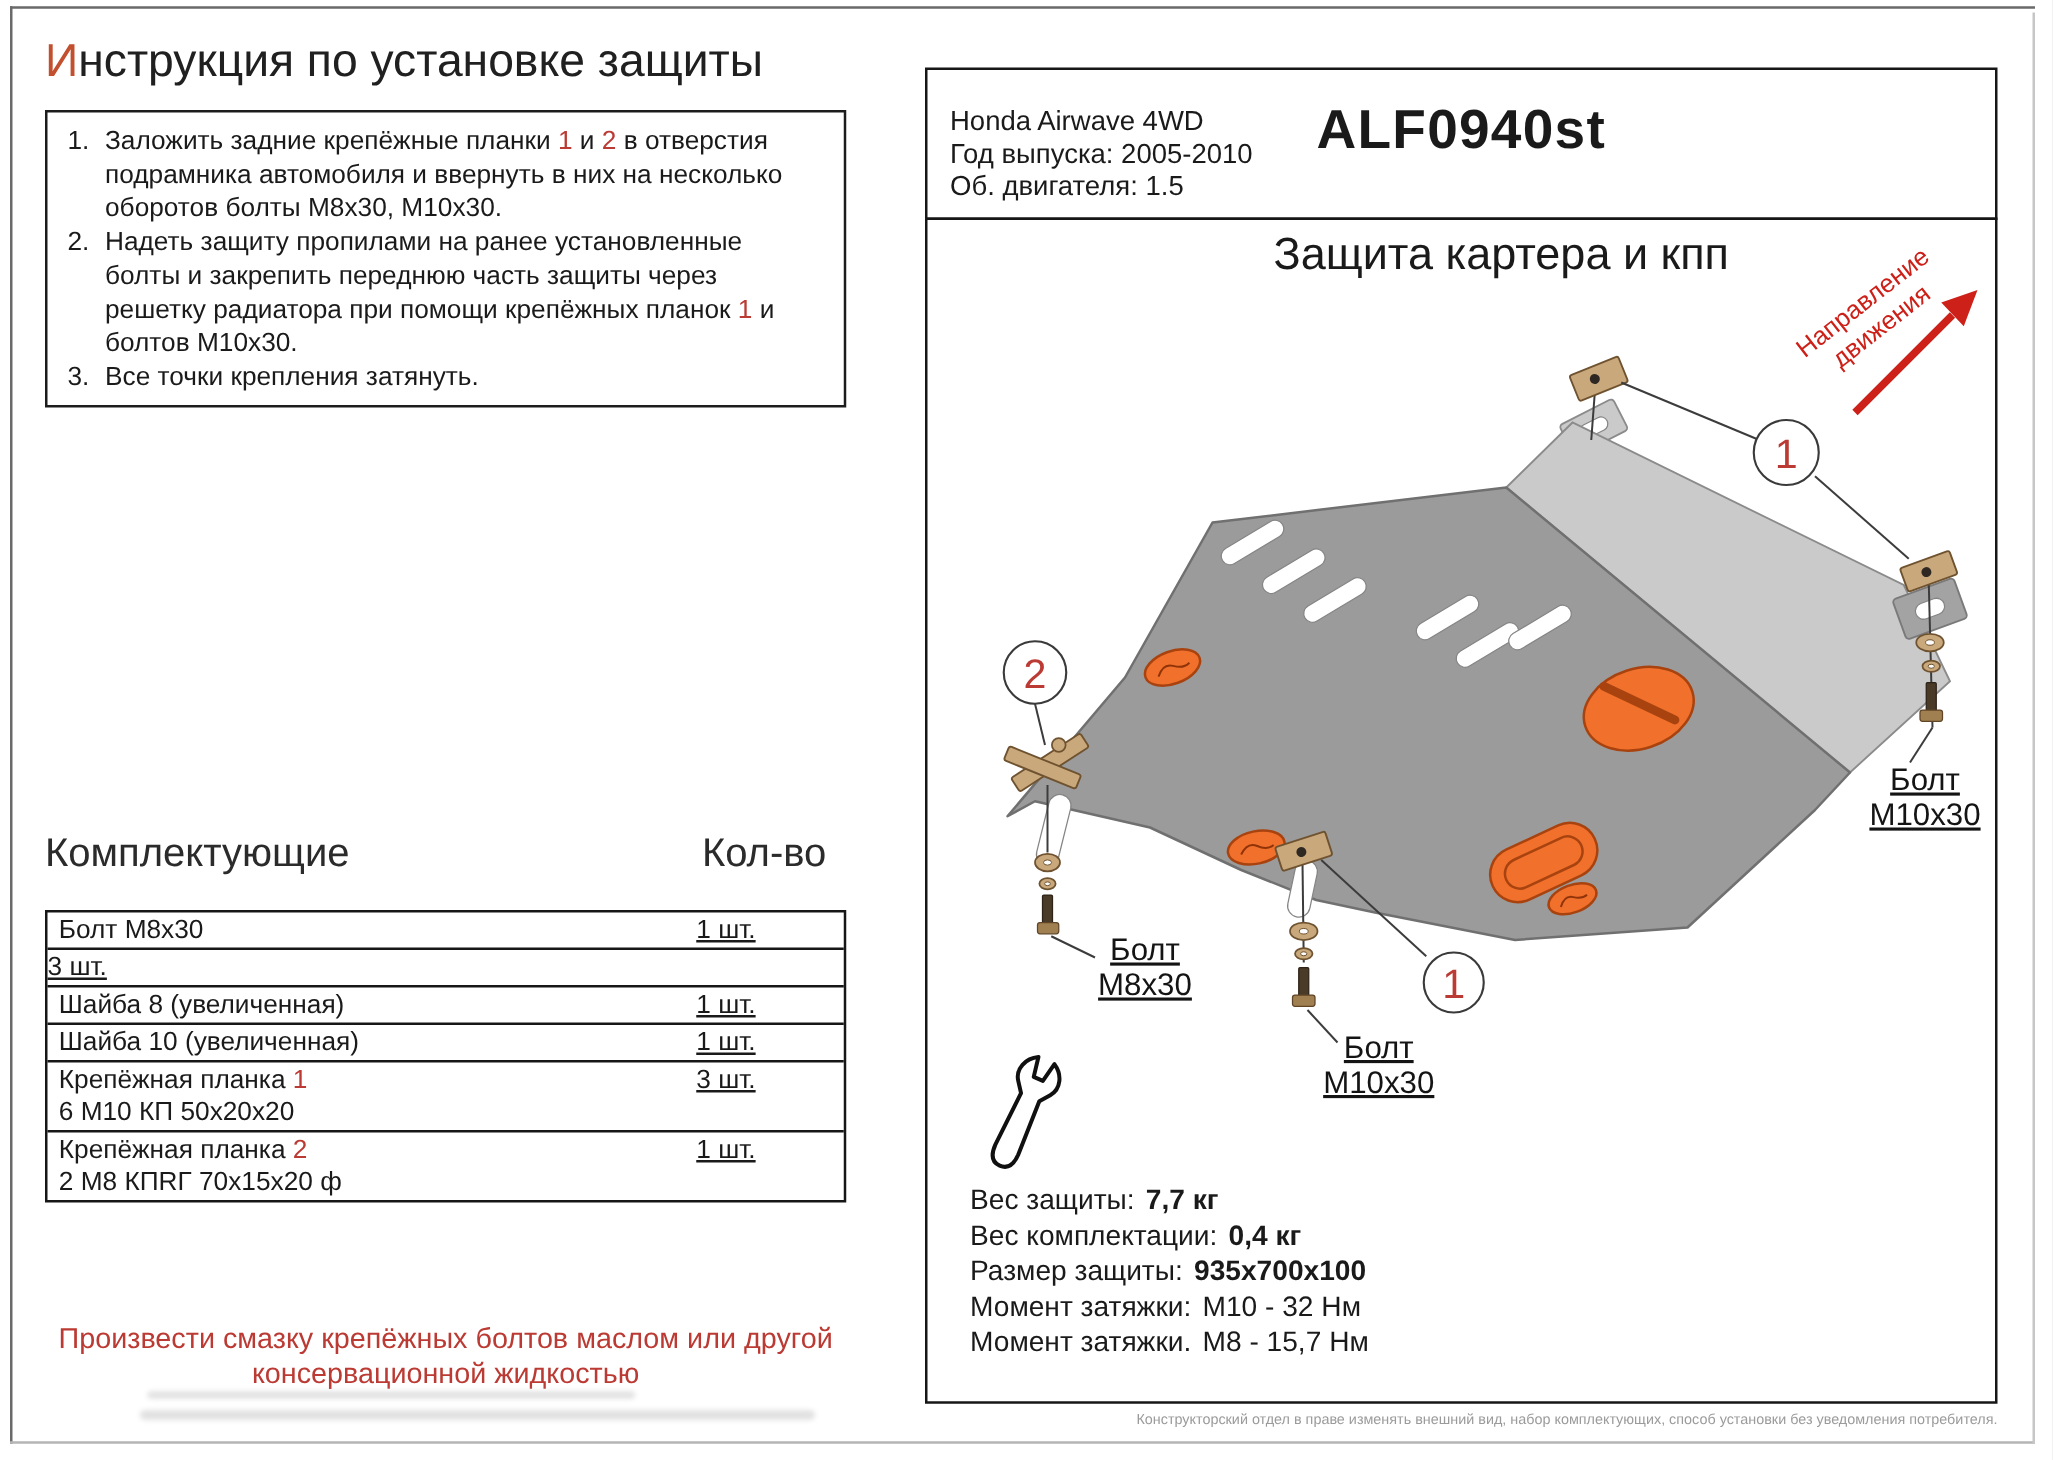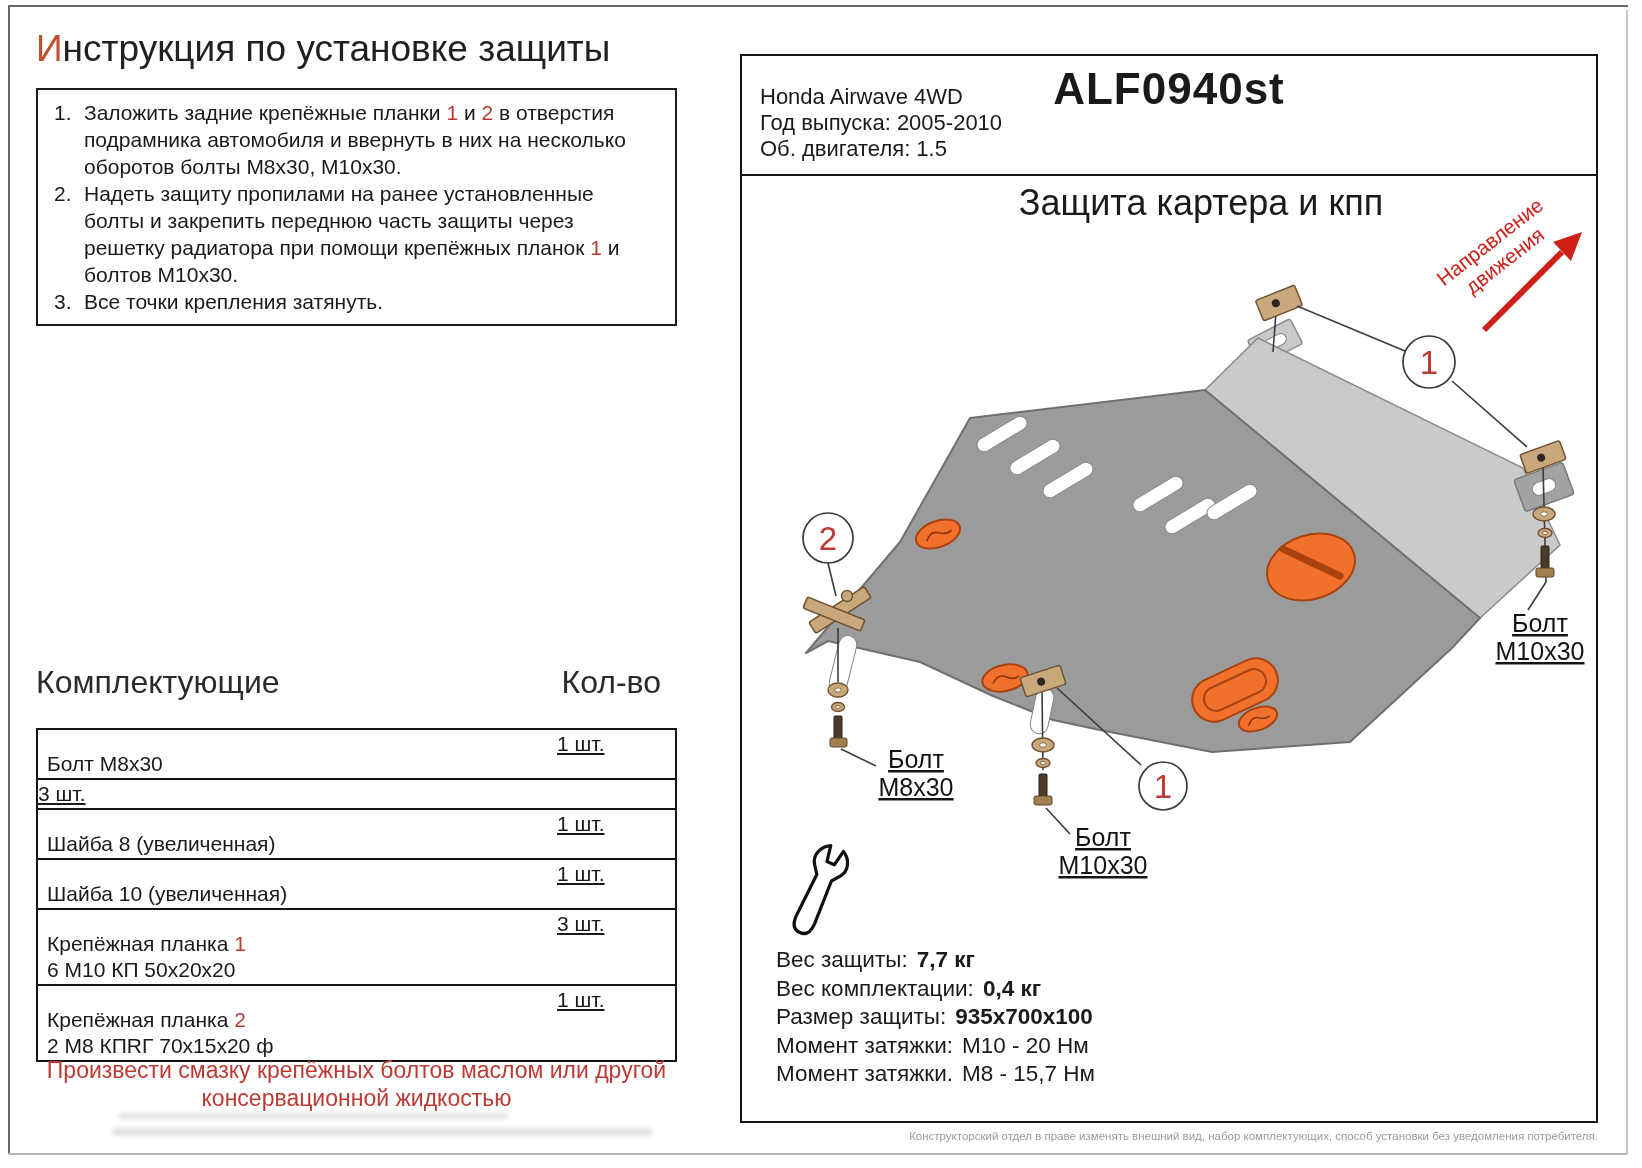--- a/index.html
+++ b/index.html
@@ -19,31 +19,31 @@
   .instr-item{display:flex;}
   .instr-item .num{flex:0 0 30px;padding-left:10px;}
   .instr-item .itext{width:558px;}
   .red{color:var(--red-accent);}
   .parts-head{position:absolute;left:36px;top:664px;width:641px;display:flex;
               justify-content:space-between;font-size:32px;color:#2b2b2b;
               padding-right:16px;box-sizing:border-box;}
   .parts-table{position:absolute;left:36px;top:728px;width:641px;border:2px solid #161616;box-sizing:border-box;}
   .prow{display:flex;border-bottom:2px solid #161616;padding:1px 0;font-size:21px;line-height:26px;}
   .prow:last-child{border-bottom:none;}
-  .pname{flex:1;padding-left:9px;margin-top:20px;}
+  .pname{flex:1;padding-left:9px;}
   .pqty{flex:0 0 118px;text-decoration:underline;}
   .red-note{position:absolute;left:36px;top:1056px;width:641px;text-align:center;
             font-size:23px;line-height:28px;color:var(--red-accent);}
   .wm{position:absolute;background:#c9c9c9;opacity:.55;filter:blur(2px);border-radius:4px;}
   .wm1{left:118px;top:1113px;width:390px;height:6px;}
   .wm2{left:112px;top:1128px;width:540px;height:8px;}
 
   
   .rhead{position:absolute;left:740px;top:54px;width:858px;height:122px;border:2px solid #161616;box-sizing:border-box;}
-  .rcode{text-align:center;font-size:44px;font-weight:700;margin-top:8px;letter-spacing:1px;}
+  .rcode{text-align:center;font-size:44px;font-weight:700;margin-top:23px;letter-spacing:1px;}
   .rrow{position:absolute;left:18px;right:18px;bottom:12px;display:flex;justify-content:space-between;font-size:22px;flex-direction:column;}
   .rmain{position:absolute;left:740px;top:174px;width:858px;height:949px;border:2px solid #161616;box-sizing:border-box;}
   .dtitle{position:absolute;top:6px;width:100%;text-align:center;font-size:36px;margin-left:32px;}
   svg.diagram{position:absolute;left:0;top:0;width:854px;height:945px;}
   .specs{position:absolute;left:34px;top:770px;font-size:22.5px;line-height:28.5px;}
   .srow .sval{margin-left:9px;}
   .srow .bold{font-weight:700;}
   .fine{position:absolute;left:740px;top:1130px;width:858px;text-align:right;
         font-size:11.5px;color:#9b9b9b;}
 
@@ -293,19 +293,19 @@
 
       <g transform="translate(816,896) rotate(24)">
         <path class="wrench" d="M -7,-52 C -16,-47 -20,-36 -14,-28 L -8,-20 L -10,26 Q -10,40 0,40 Q 10,40 10,26 L 8,-20 L 14,-28 C 20,-36 16,-47 7,-52 L 4,-36 L -4,-36 Z"></path>
       </g>
     </svg>
 
     <div class="specs">
         <div class="srow"><span>Вес защиты:</span><span class="sval bold">7,7 кг</span></div>
         <div class="srow"><span>Вес комплектации:</span><span class="sval bold">0,4 кг</span></div>
         <div class="srow"><span>Размер защиты:</span><span class="sval bold">935х700х100</span></div>
-        <div class="srow"><span>Момент затяжки:</span><span class="sval">М10 - 20 Нм</span></div>
+        <div class="srow"><span>Момент затяжки:</span><span class="sval">М10 - 32 Нм</span></div>
         <div class="srow"><span>Момент затяжки.</span><span class="sval">М8 - 15,7 Нм</span></div>
       </div>
   </div>
 
   <div class="fine">Конструкторский отдел в праве изменять внешний вид, набор комплектующих, способ установки без уведомления потребителя.</div>
 </div>
 
 </body></html>

